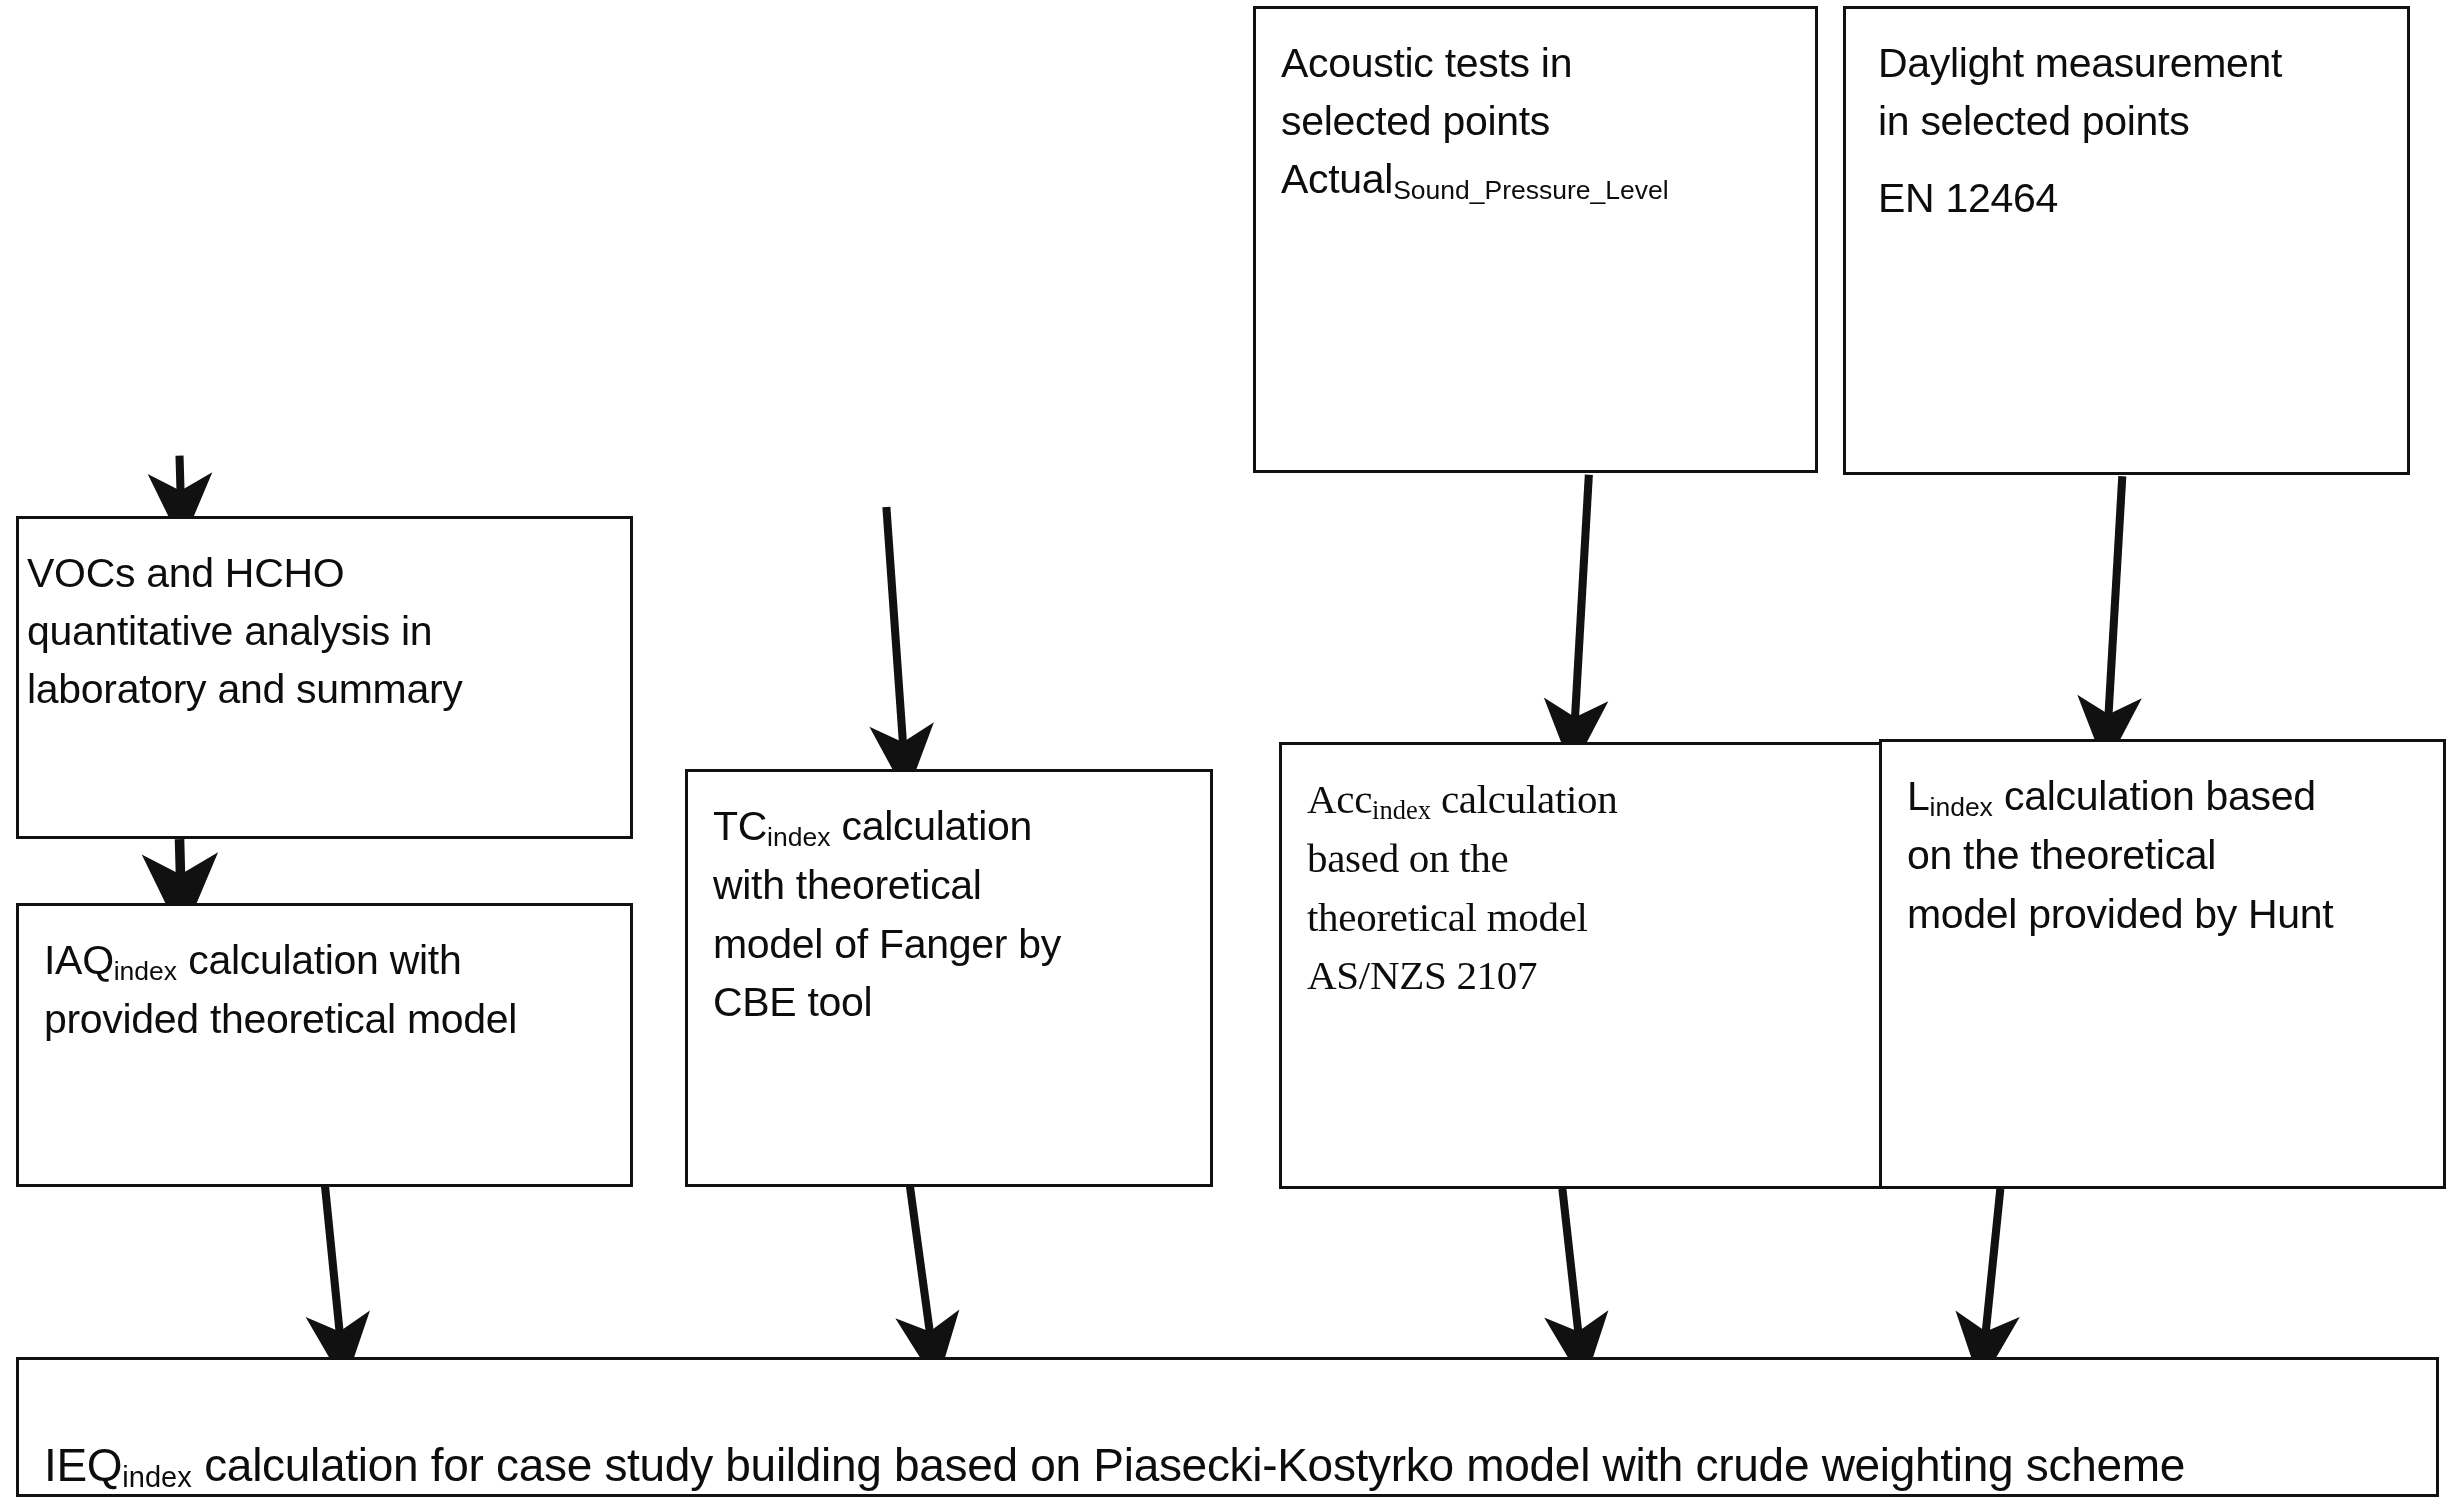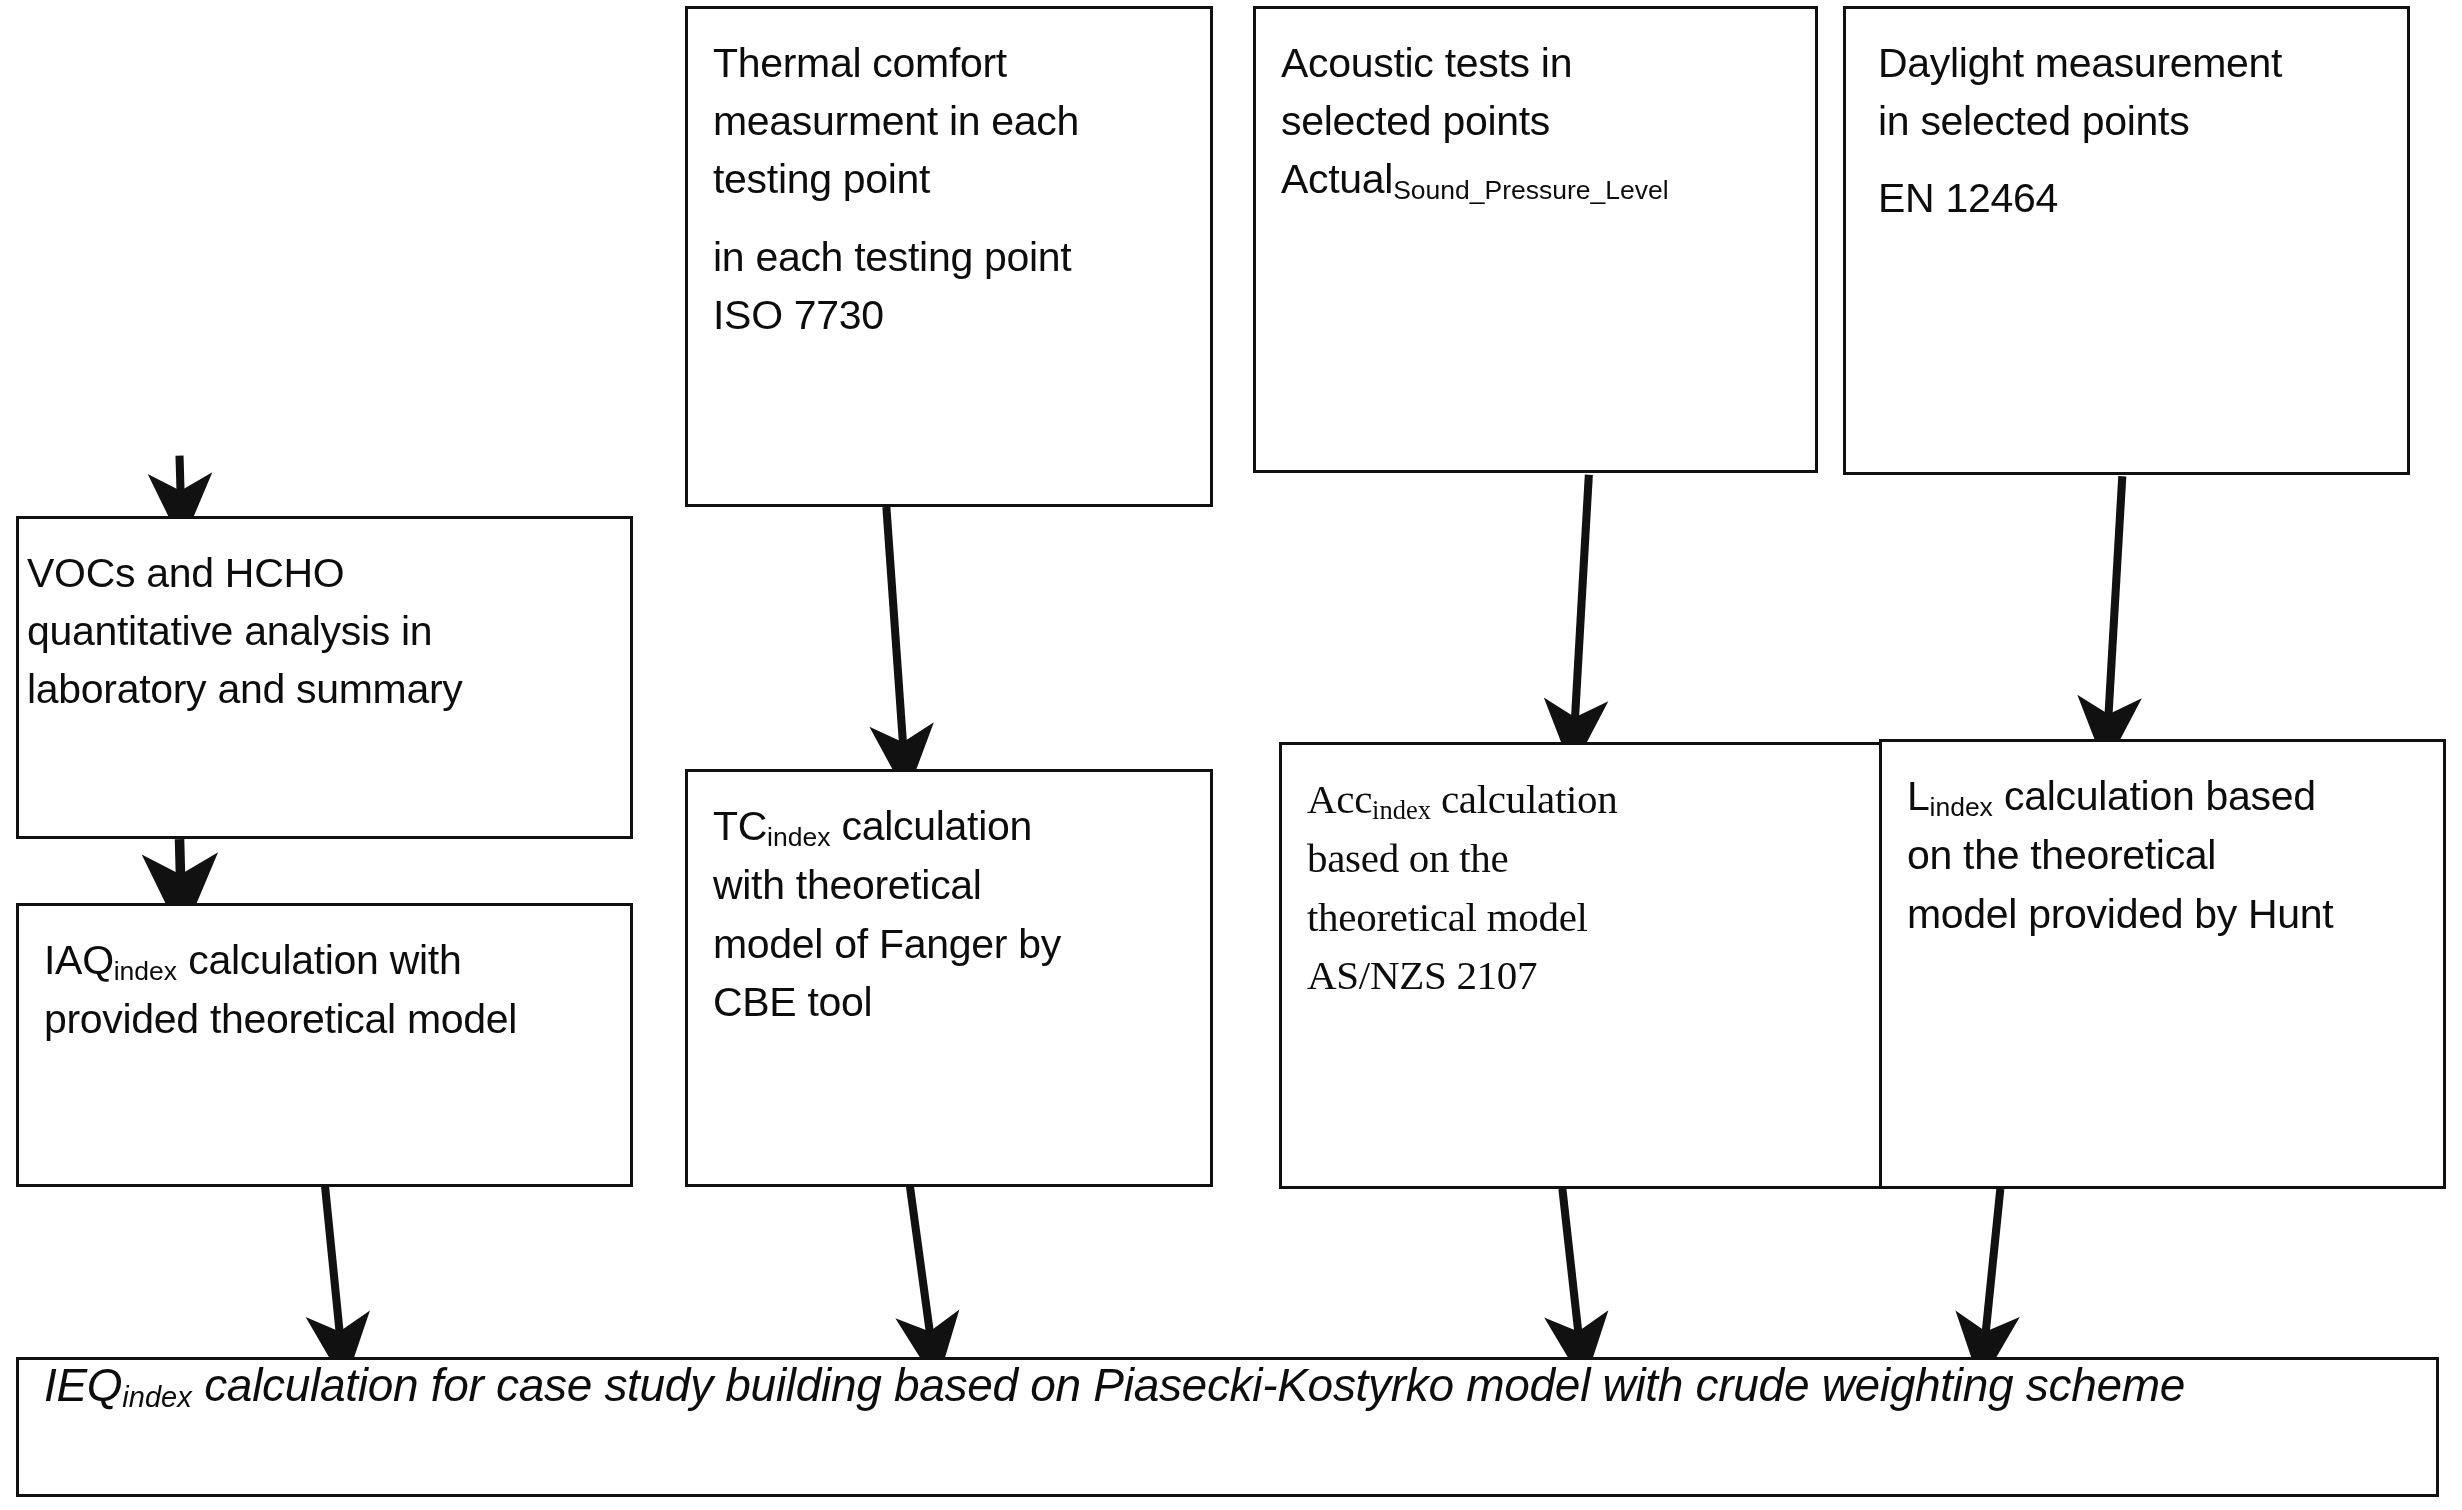--- a/index.html
+++ b/index.html
@@ -48,21 +48,21 @@
   #n-tc-measure     { left: 685px;  top: 5.9px;    width: 528px;  height: 501px; }
   #n-tc-index       { left: 685px;  top: 769px; width: 528px;  height: 418px; }
 
   #n-acc-tests      { left: 1253px; top: 5.9px;    width: 565px;  height: 467px; }
   #n-acc-index      { left: 1279px; top: 742px; width: 682px;  height: 447px; font-family: Liberation Serif, serif; }
 
   #n-day-measure    { left: 1843px; top: 5.9px;    width: 567px;  height: 469px; padding-left: 32px; }
   #n-day-index      { left: 1879px; top: 739px; width: 567px;  height: 450px; }
 
   #n-ieq-final      { left: 16px;   top: 1357px; width: 2423px; height: 140px;
-                      padding: 0 25px; display: flex; align-items: flex-start; font-style: italic; }
+                      padding: 0 25px; display: flex; align-items: flex-end; }
   #n-ieq-final .txt { font-size: 46px; line-height: 1.1; white-space: nowrap; }
   #n-ieq-final .txt .sub { font-size: 29px; }
 
   .arrows {
     position: absolute;
     left: 0; top: 0;
     width: 2462px;
     height: 1510px;
     pointer-events: none;
   }
@@ -103,26 +103,20 @@
     <div class="txt"><span>VOCs and HCHO</span>
 <span>quantitative analysis in</span>
 <span>laboratory and summary</span></div>
   </div>
 
   <div class="node" id="n-iaq-index">
     <div class="txt"><span>IAQ</span><span class="sub">index</span><span> calculation with</span>
 <span>provided theoretical model</span></div>
   </div>
 
-  <div class="node" id="n-tc-measure">
-    <div class="txt"><span>Thermal comfort</span>
-<span>measurment in each</span>
-<span>testing point</span><span class="gap"></span><span>in each testing point</span>
-<span>ISO 7730</span></div>
-  </div>
 
   <div class="node" id="n-tc-index">
     <div class="txt"><span>TC</span><span class="sub">index</span><span> calculation</span>
 <span>with theoretical</span>
 <span>model of Fanger by</span>
 <span>CBE tool</span></div>
   </div>
 
   <div class="node" id="n-acc-tests">
     <div class="txt"><span>Acoustic tests in</span>

